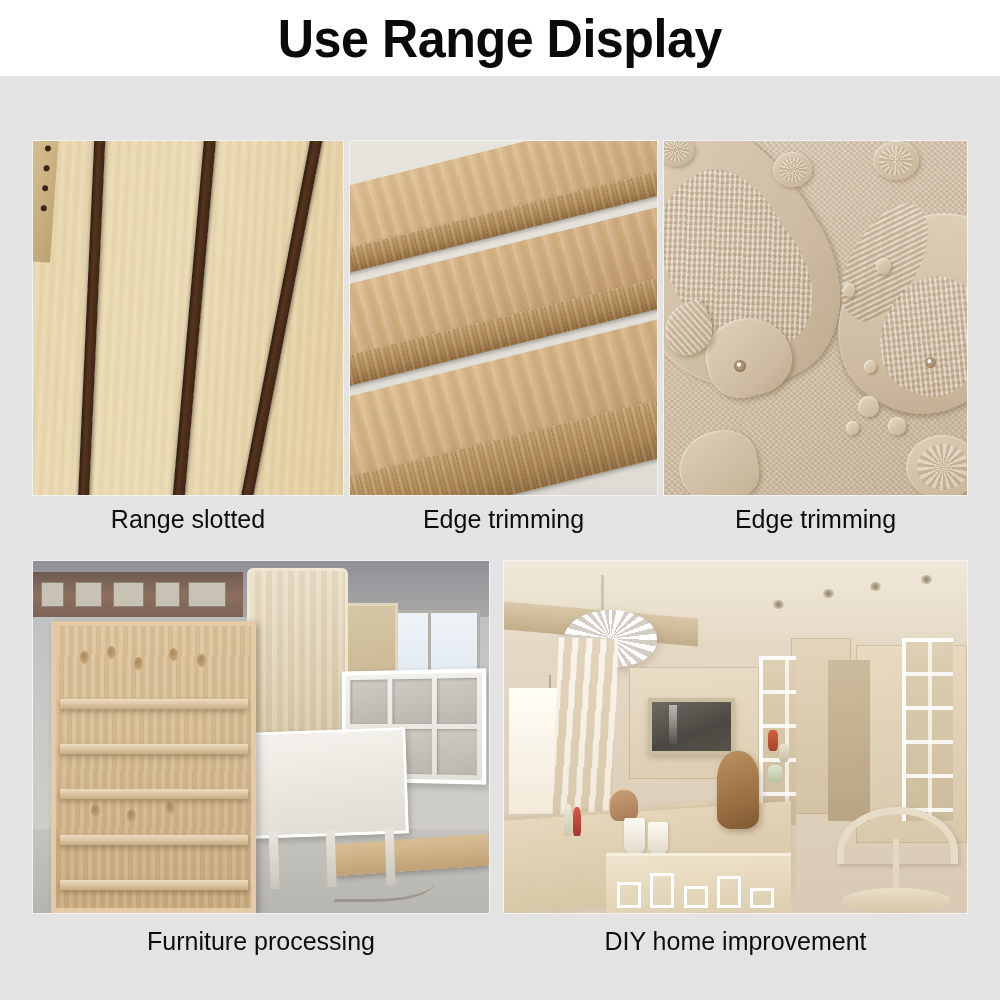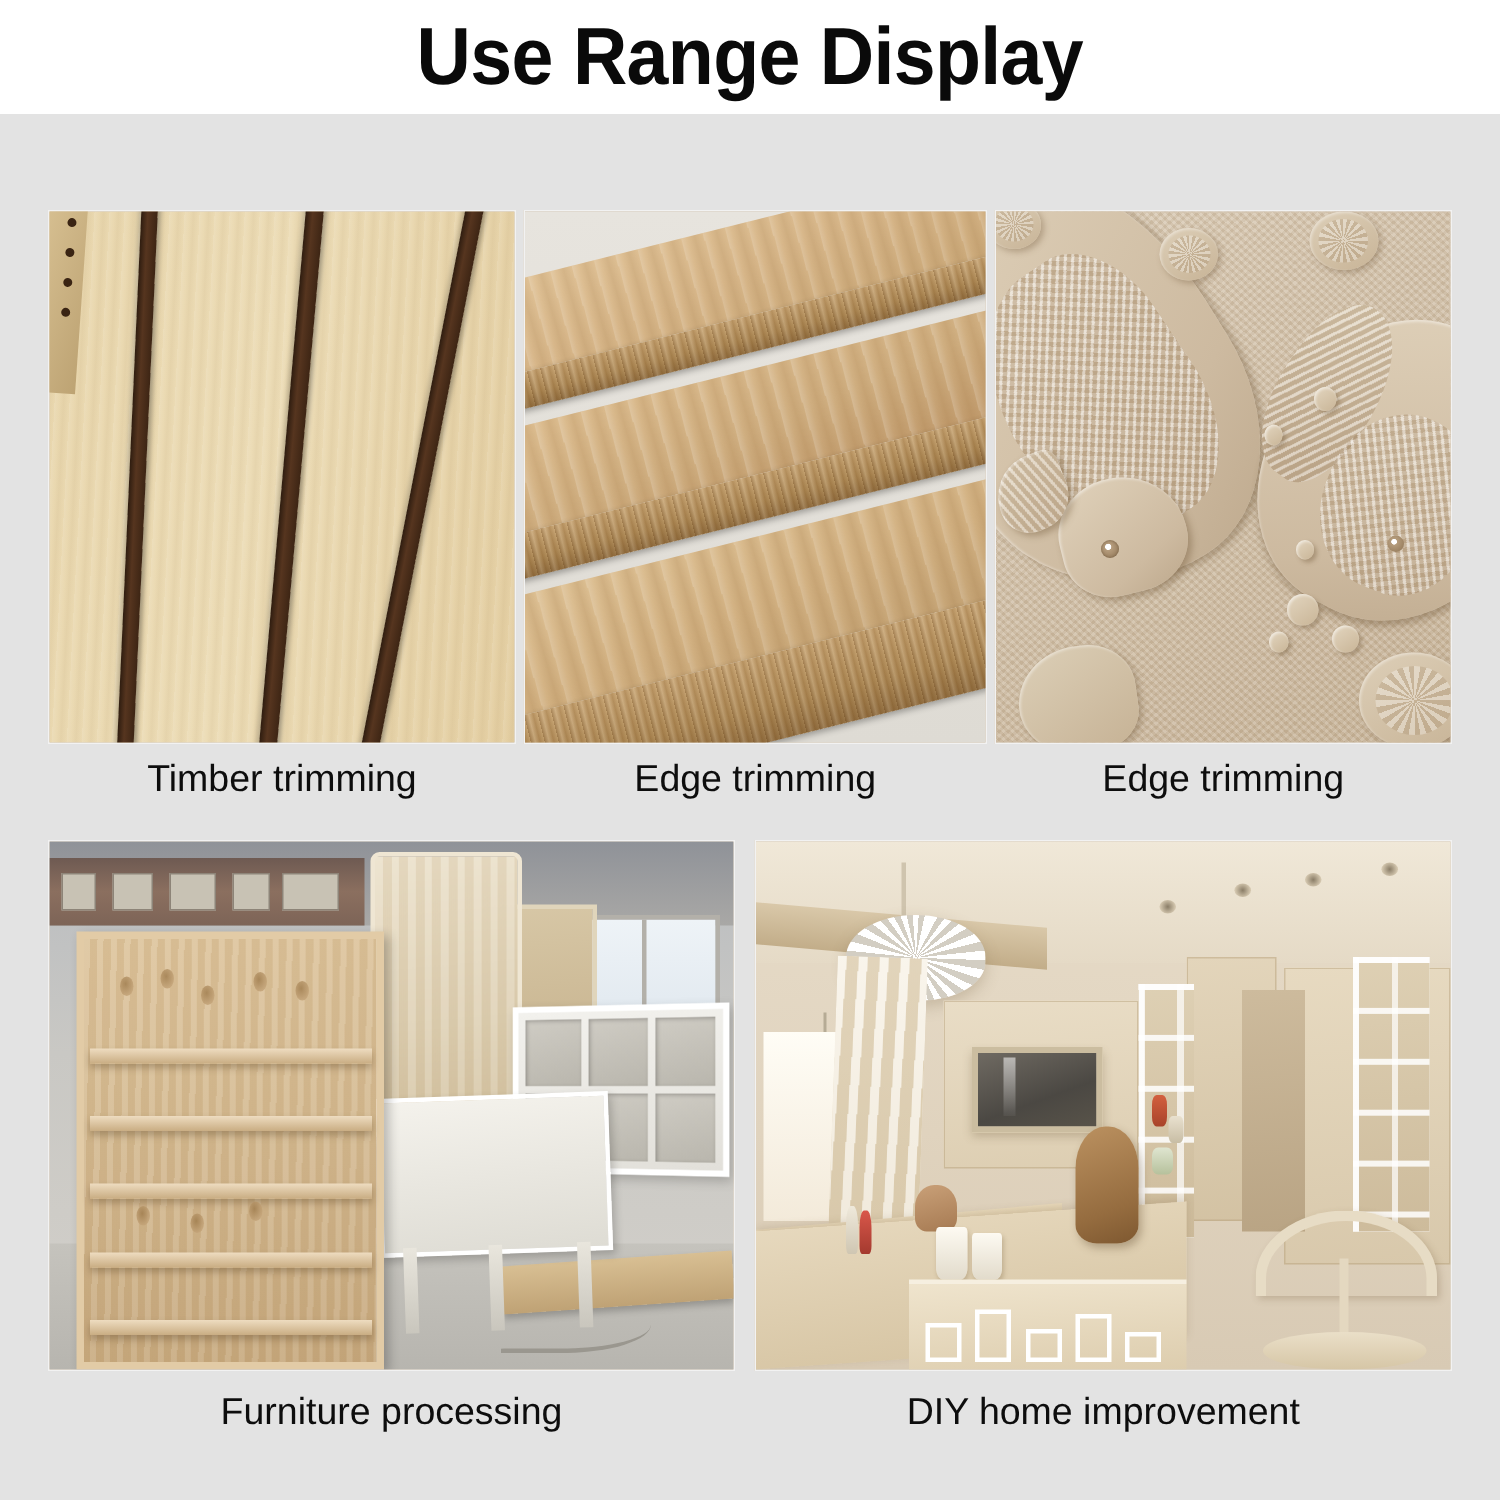--- a/index.html
+++ b/index.html
@@ -603,21 +603,21 @@
             <i style="top:18%"></i>
               <i style="top:32%"></i>
               <i style="top:46%"></i>
               <i style="top:60%"></i>
           </div>
           <div class="groove g-a"></div>
           <div class="groove g-b"></div>
           <div class="groove g-c"></div>
         </div>
       </div>
-      <div class="caption">Timber trimming</div>
+      <div class="caption">Range slotted</div>
     </div>
 
     <div class="cell c2">
       <div class="thumb">
         <div class="scene">
           <div class="boards-bg"></div>
           <div class="board b3">
             <div class="face"></div>
               <div class="edge"></div>
           </div>

